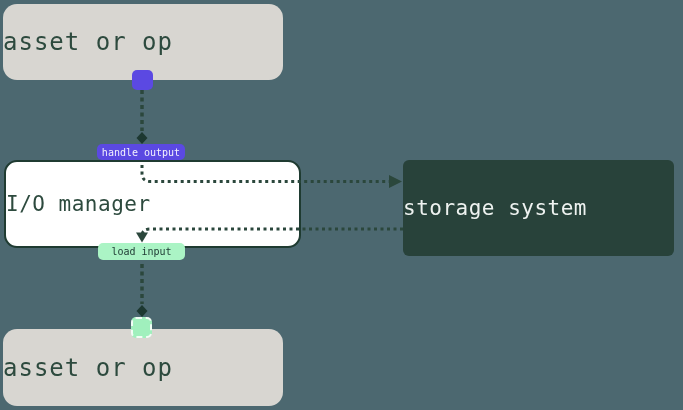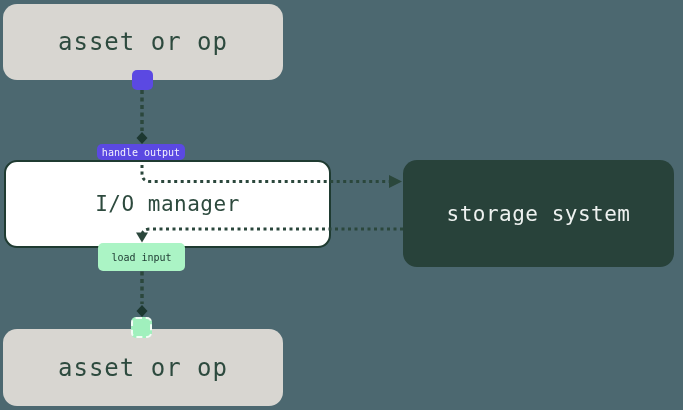--- a/index.html
+++ b/index.html
@@ -12,48 +12,48 @@
   .diagram {
     position: relative;
     width: 683px;
     height: 410px;
     background: #4c6870;
   }
   .node {
     position: absolute;
     display: flex;
     align-items: center;
-    justify-content: center;
+    justify-content: flex-start;
     text-align: center;
   }
   .node-asset {
     left: 3px; width: 280px; height: 76px;
     background: #d8d6d1;
     border-radius: 14px;
     color: #2d4a3e;
     font-size: 24px;
     letter-spacing: 1px;
     z-index: 1;
   }
   .node-asset.top { top: 4px; }
   .node-asset.bottom { top: 329px; height: 77px; }
   .node-io {
-    left: 4px; top: 160px; width: 327px; height: 88px;
+    left: 4px; top: 160px; width: 297px; height: 88px;
     background: #ffffff;
     border: 2px solid #1f3b31;
     border-radius: 13px;
     color: #2d4a3e;
     font-size: 21px;
     letter-spacing: 0.5px;
     z-index: 1;
   }
   .node-storage {
-    left: 403px; top: 160px; width: 271px; height: 107px;
+    left: 403px; top: 160px; width: 271px; height: 96px;
     background: #28423a;
-    border-radius: 14px;
+    border-radius: 6px;
     color: #eef2f0;
     font-size: 21px;
     letter-spacing: 0.5px;
     z-index: 1;
   }
   .port {
     position: absolute;
     width: 21px; height: 20px;
     border-radius: 5px;
     z-index: 4;
@@ -75,21 +75,21 @@
     border-radius: 5px;
     font-size: 10px;
     z-index: 5;
   }
   .badge-handle-output {
     left: 97px; top: 144px; width: 88px; height: 16px;
     background: #5b49e2;
     color: #f2f1fd;
   }
   .badge-load-input {
-    left: 98px; top: 243px; width: 87px; height: 28px;
+    left: 98px; top: 243px; width: 87px; height: 17px;
     background: #abf4c5;
     color: #1d3831;
   }
   svg.wires {
     position: absolute;
     left: 0; top: 0;
     width: 683px; height: 410px;
     z-index: 3;
     pointer-events: none;
   }

